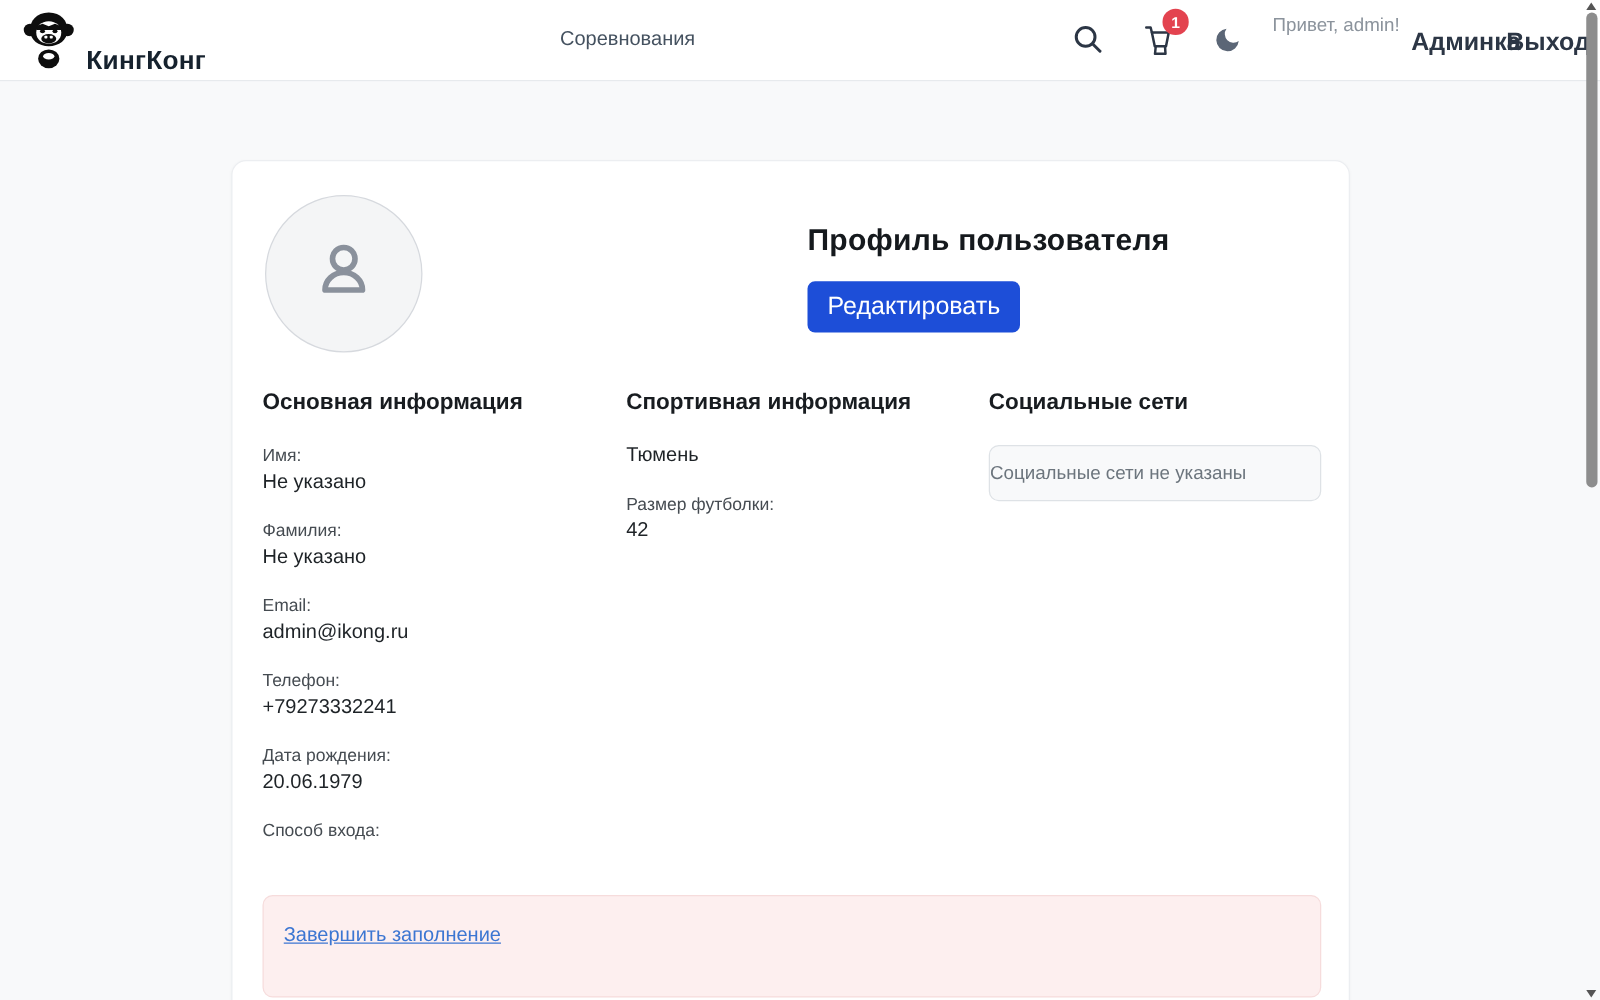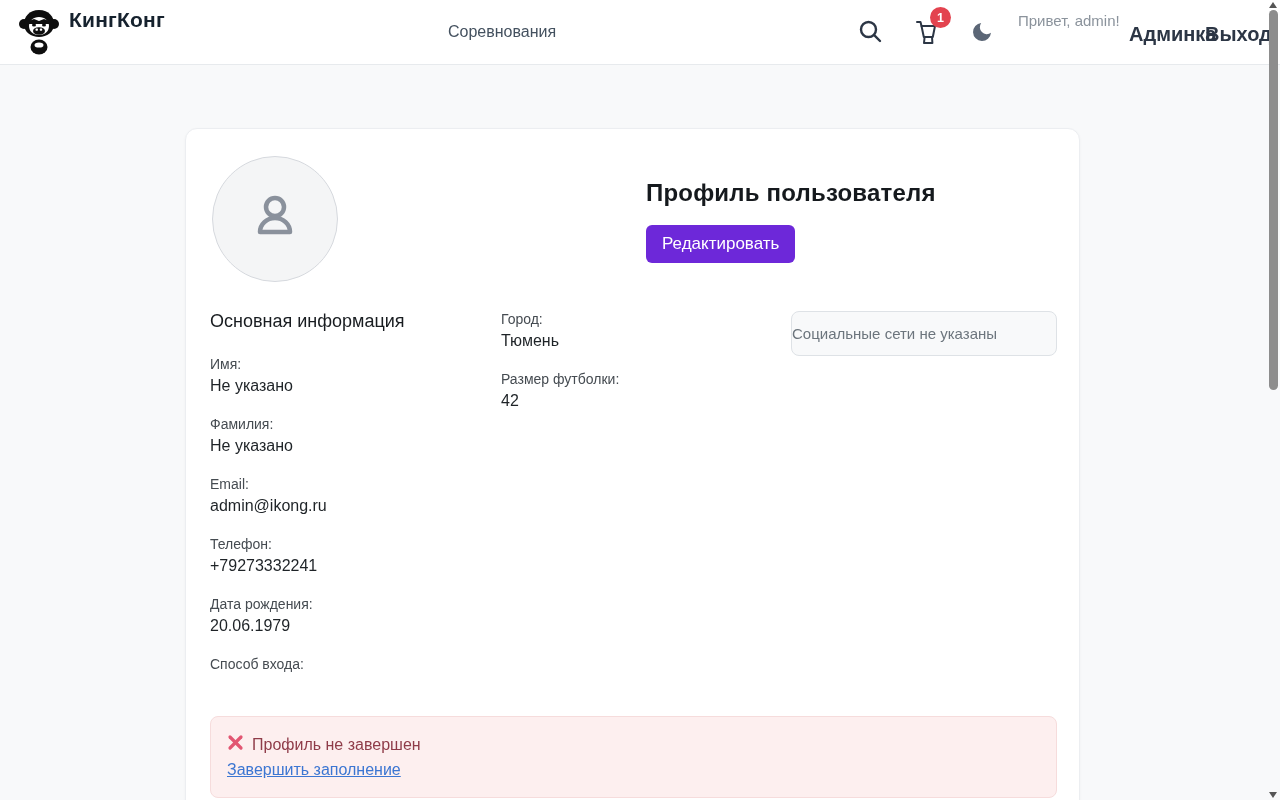--- a/index.html
+++ b/index.html
@@ -6,21 +6,21 @@
   html,body { font-family:"Liberation Sans","DejaVu Sans",sans-serif; }
   #frame {
     position:relative; width:1280px; height:800px;
     background:#f8f9fa; overflow:hidden;
   }
   
   .navbar {
     position:absolute; top:0; left:0; width:1280px; height:65px;
     background:#ffffff; border-bottom:1px solid #e7eaed;
   }
-  .brand { position:absolute; left:18px; top:8px; display:flex; align-items:flex-start; gap:9px; cursor:pointer; }
+  .brand { position:absolute; left:18px; top:8px; display:flex; align-items:flex-end; gap:9px; cursor:pointer; }
   .brand-name { font-size:21px; font-weight:700; color:#16222e; letter-spacing:.2px; }
   .nav-link-main {
     position:absolute; left:448px; top:23px; font-size:16px; color:#44515f; cursor:pointer;
   }
   .nav-icon { position:absolute; cursor:pointer; }
   .icon-search { left:857px; top:18px; }
   .icon-cart { left:911px; top:19px; }
   .cart-badge {
     position:absolute; left:930px; top:7px; width:21px; height:21px; border-radius:50%;
     background:#e3434f; color:#ffffff; font-size:12.5px; font-weight:700;
@@ -41,31 +41,31 @@
   .card-content { position:relative; width:847px; height:712px; }
 
   .avatar {
     position:absolute; left:2px; top:3px; width:126px; height:126px; border-radius:50%;
     background:#f4f5f6; border:1px solid #d6d9de;
     display:flex; align-items:center; justify-content:center;
   }
   .title-block { position:absolute; left:436px; top:26px; }
   .page-title { font-size:24px; font-weight:700; color:#15191d; letter-spacing:.2px; }
   .edit-btn {
-    margin-top:18px; display:inline-block; background:#6d28d9; color:#ffffff;
-    font-size:17px; font-family:inherit; border:none; border-radius:6px;
+    margin-top:18px; display:inline-block; background:#1d4ed8; color:#ffffff;
+    font-size:20px; font-family:inherit; border:none; border-radius:6px;
     padding:9px 16px; cursor:pointer;
   }
 
   .columns { position:absolute; left:0; top:158px; width:847px; }
   .col { position:absolute; top:0; width:270px; }
   .col-basic { left:0; }
   .col-sport { left:291px; }
   .col-social { left:581px; width:266px; }
-  .section-title { font-size:18px; font-weight:400; color:#181c20; margin-bottom:24px; }
+  .section-title { font-size:18px; font-weight:700; color:#181c20; margin-bottom:24px; }
   .field { margin-bottom:21px; }
   .field-label { font-size:14px; color:#454b51; margin-bottom:5px; }
   .field-value { font-size:16px; color:#1e2327; }
   .social-empty {
     background:#f8f9fa; border:1px solid #dee2e6; border-radius:8px;
     padding:13px 0; font-size:15px; color:#6c757d;
   }
 
   
   .alert {
@@ -184,46 +184,38 @@
             <div class="field-label">Дата рождения:</div>
             <div class="field-value">20.06.1979</div>
           </div>
           <div class="field">
             <div class="field-label">Способ входа:</div>
             <div class="field-value"></div>
           </div>
         </div>
 
         <div class="col col-sport">
-          <div class="field">
-            <div class="field-label">Город:</div>
+          <h2 class="section-title">Спортивная информация</h2>
+          <div class="field">
             <div class="field-value">Тюмень</div>
           </div>
           <div class="field">
             <div class="field-label">Размер футболки:</div>
             <div class="field-value">42</div>
           </div>
         </div>
 
         <div class="col col-social">
+          <h2 class="section-title">Социальные сети</h2>
           <div class="social-empty">Социальные сети не указаны</div>
         </div>
 
       </div>
 
       <div class="alert">
-        <div class="alert-row">
-          <span>
-            <svg width="17" height="17" viewBox="0 0 17 17" stroke="#e25672" stroke-width="3.2" stroke-linecap="round">
-              <line x1="3" y1="3" x2="14" y2="14"></line>
-              <line x1="14" y1="3" x2="3" y2="14"></line>
-            </svg>
-          </span>
-          <span class="alert-msg">Профиль не завершен</span>
-        </div>
         <a class="alert-link">Завершить заполнение</a>
       </div>
 
     </div>
   </section>
 
   <div class="scrollbar">
     <div class="sb-arrow-up"></div>
     <div class="sb-thumb"></div>
     <div class="sb-arrow-down"></div>

